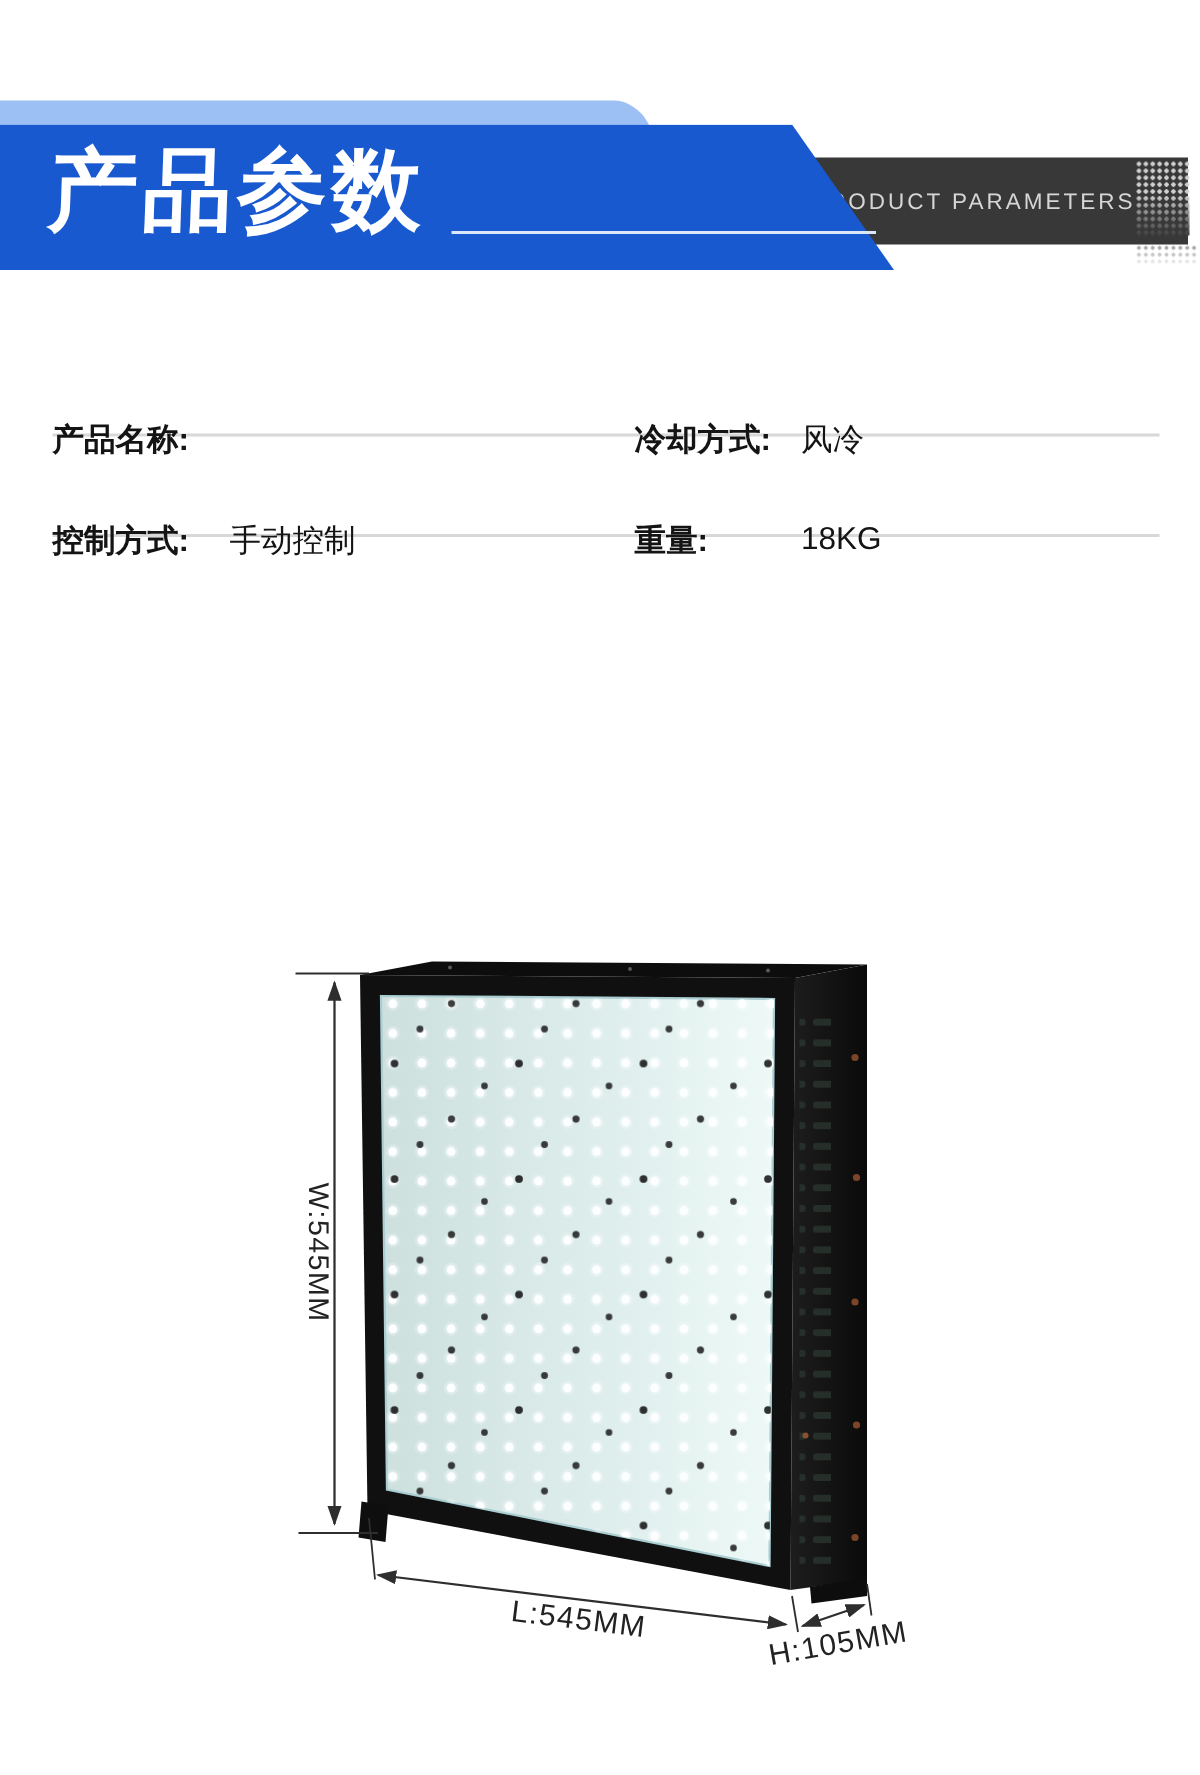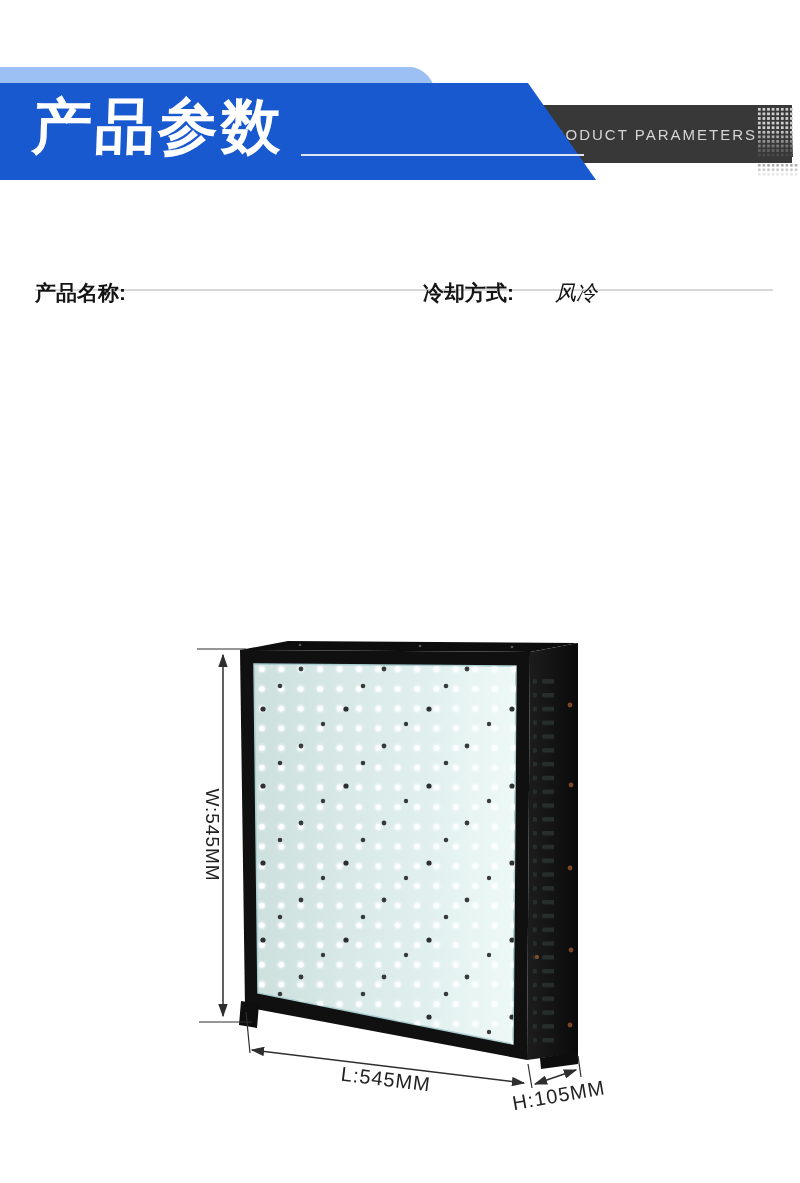--- a/index.html
+++ b/index.html
@@ -27,21 +27,21 @@
 
   
   .spec-table{position:absolute;left:35px;top:224px;width:738px;z-index:1;}
   .spec-row{position:relative;height:67px;border-bottom:2px solid #d8d8d8;box-sizing:border-box;}
   .spec-row span{position:absolute;top:50%;transform:translateY(-50%);white-space:nowrap;
         font-size:21px;color:#141414;margin-top:36px;}
   .lbl{font-weight:700;}
   .c1{left:0;}
   .c2{left:118px;font-weight:400;}
   .c3{left:388px;}
-  .c4{left:520px;font-weight:400;font-style:italic;}
+  .c4{left:499px;font-weight:400;}
 
   
   .product-svg{position:absolute;left:0;top:620px;z-index:1;}
 </style>
 </head>
 <body>
 
 <div id="page">
 
   <div class="banner-lightblue"></div>
@@ -52,20 +52,26 @@
   <div class="banner-dark-label">PRODUCT PARAMETERS</div>
   <div class="banner-blue"></div>
   <div class="banner-underline"></div>
   <div class="banner-title">产品参数</div>
 
   <div class="spec-table">
     <div class="spec-row">
       <span class="lbl c1">产品名称:</span>
       <span class="lbl c3">冷却方式:</span>
       <span class="c4">风冷</span>
+    </div>
+    <div class="spec-row">
+      <span class="lbl c1">控制方式:</span>
+      <span class="c2">手动控制</span>
+      <span class="lbl c3">重量:</span>
+      <span class="c4">18KG</span>
     </div>
   </div>
 
   <svg class="product-svg" width="800" height="520" viewBox="0 0 800 520">
     <defs>
       <linearGradient id="faceGrad" x1="0" y1="0" x2="1" y2="0">
         <stop offset="0" stop-color="#cde0de"></stop>
         <stop offset="0.7" stop-color="#e2f1ef"></stop>
         <stop offset="1" stop-color="#eef9f7"></stop>
       </linearGradient>

